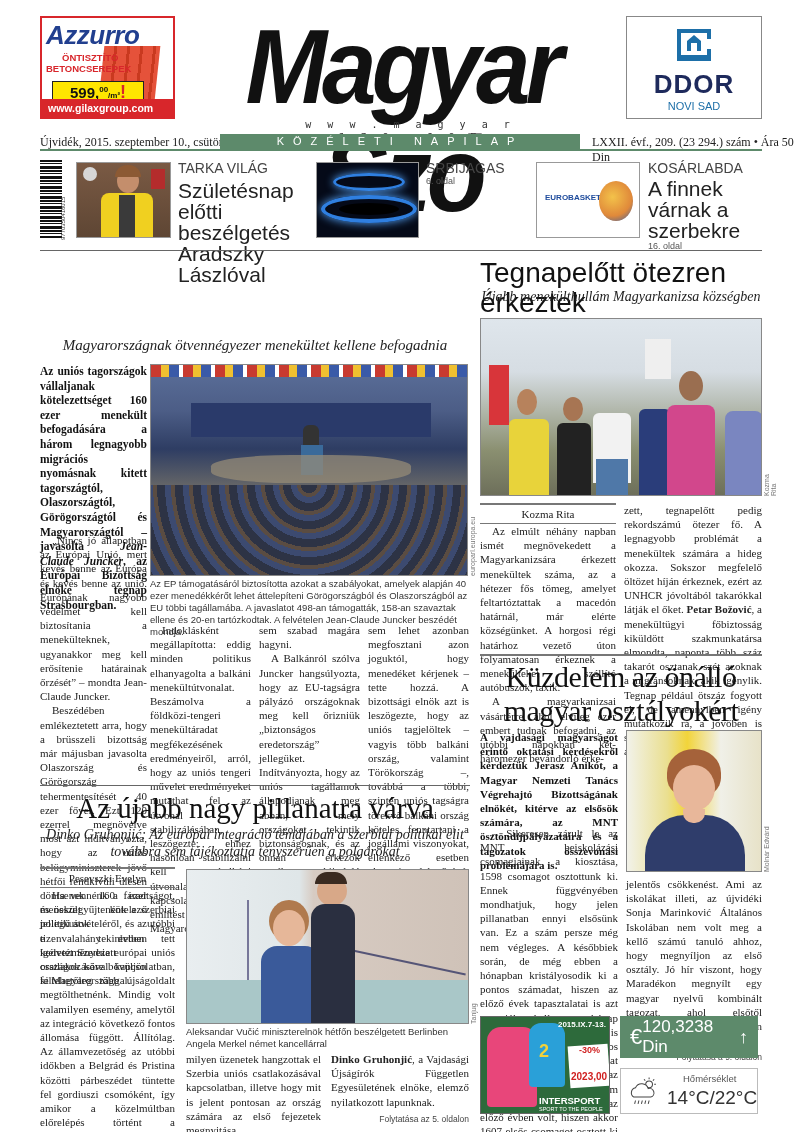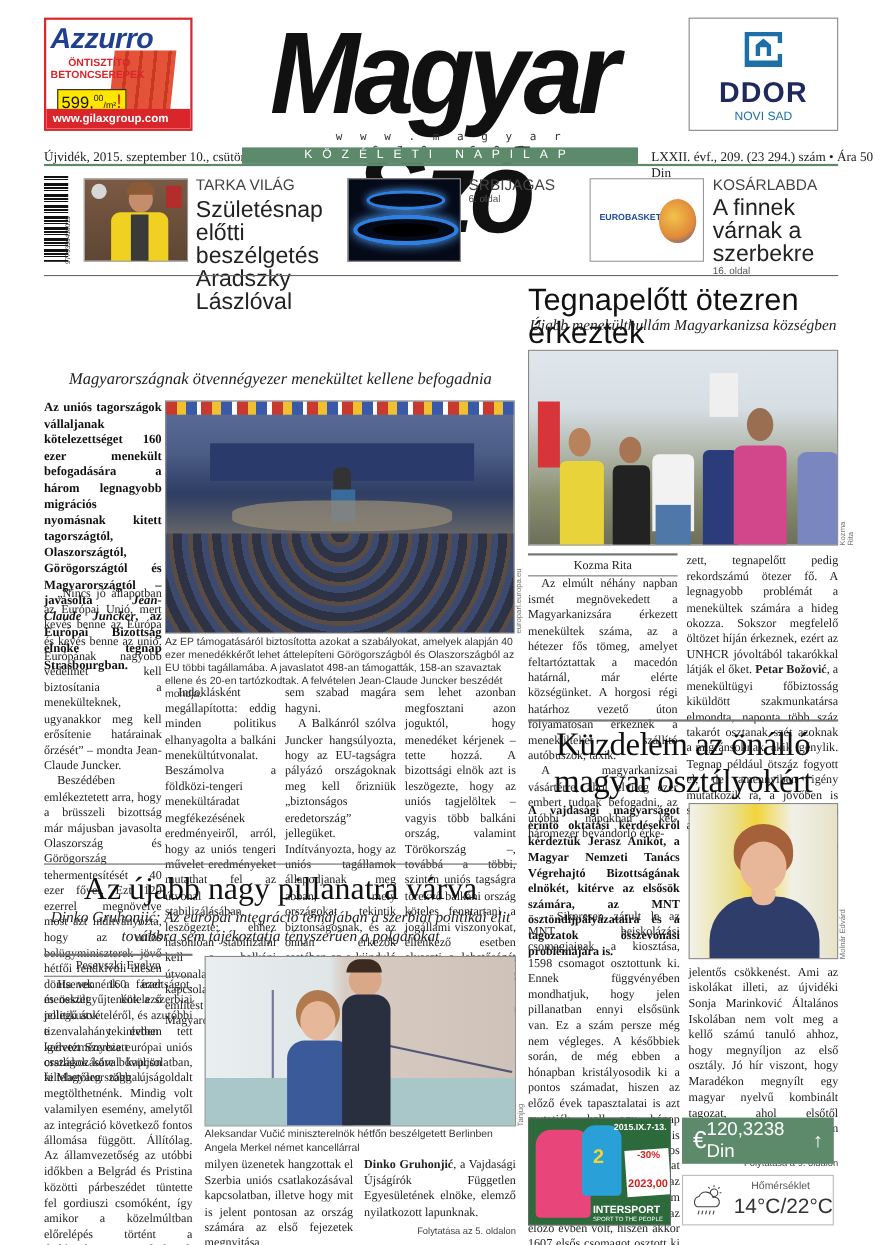--- a/index.html
+++ b/index.html
@@ -7,21 +7,21 @@
 body{position:relative;font-family:"Liberation Serif",serif;color:#1a1a1a}
 .abs{position:absolute}
 
 
 .ad-azzurro{left:40px;top:16px;width:135px;height:103px;border:2px solid #d8262b;background:#fff;overflow:hidden}
 .ad-azzurro .brand{position:absolute;left:4px;top:2px;font-family:"Liberation Sans",sans-serif;font-weight:900;font-style:italic;font-size:26px;color:#213f8f;letter-spacing:-0.5px}
 .ad-azzurro .sub1,.ad-azzurro .sub2{position:absolute;font-family:"Liberation Sans",sans-serif;font-weight:bold;font-size:9.5px;color:#d8262b}
 .ad-azzurro .sub1{left:20px;top:34px}
 .ad-azzurro .sub2{left:4px;top:45px}
 .ad-azzurro .tile{position:absolute;right:16px;top:28px;width:56px;height:64px;background:repeating-linear-gradient(90deg,#e5523a 0 10px,#c9391f 10px 13px);transform:skewX(-6deg)}
-.ad-azzurro .price{position:absolute;left:10px;top:63px;background:#ffe600;border:1px solid #222;padding:0 3px;font-family:"Liberation Sans",sans-serif;font-weight:normal;font-size:15px;color:#111}
+.ad-azzurro .price{position:absolute;left:10px;top:63px;background:#ffe600;border:1px solid #222;padding:0 17px;font-family:"Liberation Sans",sans-serif;font-weight:bold;font-size:15px;color:#111}
 .ad-azzurro .price sup{font-size:8px}
 .ad-azzurro .price .unit{font-size:8px}
 .ad-azzurro .url{position:absolute;left:0;right:0;bottom:0;height:18px;background:#d8262b;color:#fff;font-family:"Liberation Sans",sans-serif;font-weight:bold;font-size:10.5px;padding:3px 0 0 6px}
 
 .logo{left:222px;top:12px;width:360px;height:108px;text-align:center;font-family:"Liberation Sans",sans-serif;font-weight:900;font-style:italic;font-size:98px;line-height:100px;letter-spacing:-5px;color:#111;transform:scaleY(1.08);transform-origin:top}
 .logo-url{left:300px;top:119px;width:220px;text-align:center;font-family:"DejaVu Sans Mono",monospace;font-size:10px;letter-spacing:5px;color:#333}
 
 .ad-ddor{left:626px;top:16px;width:136px;height:103px;border:1px solid #888;background:#fff}
 .ad-ddor .mark{position:absolute;left:42px;top:8px;width:50px;height:40px}
 .ad-ddor .name{position:absolute;left:0;right:0;top:52px;text-align:center;font-family:"Liberation Sans",sans-serif;font-weight:900;font-size:26px;color:#1e2a5c;letter-spacing:1px}

